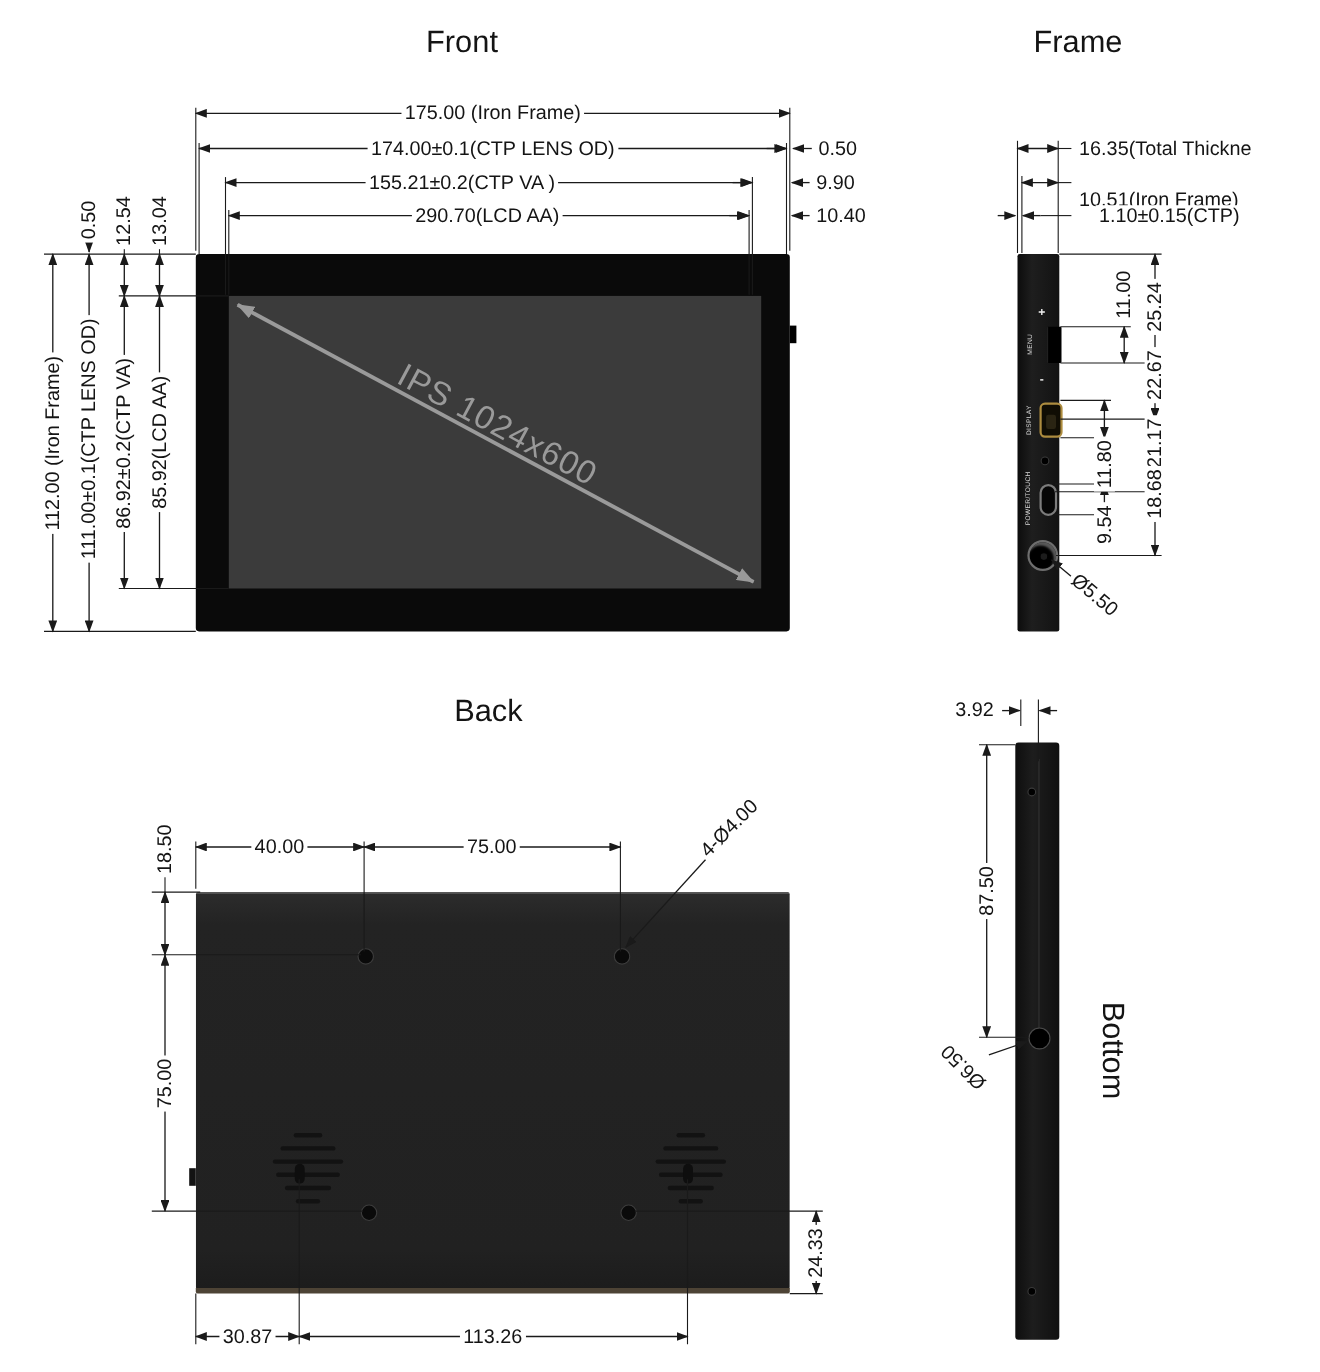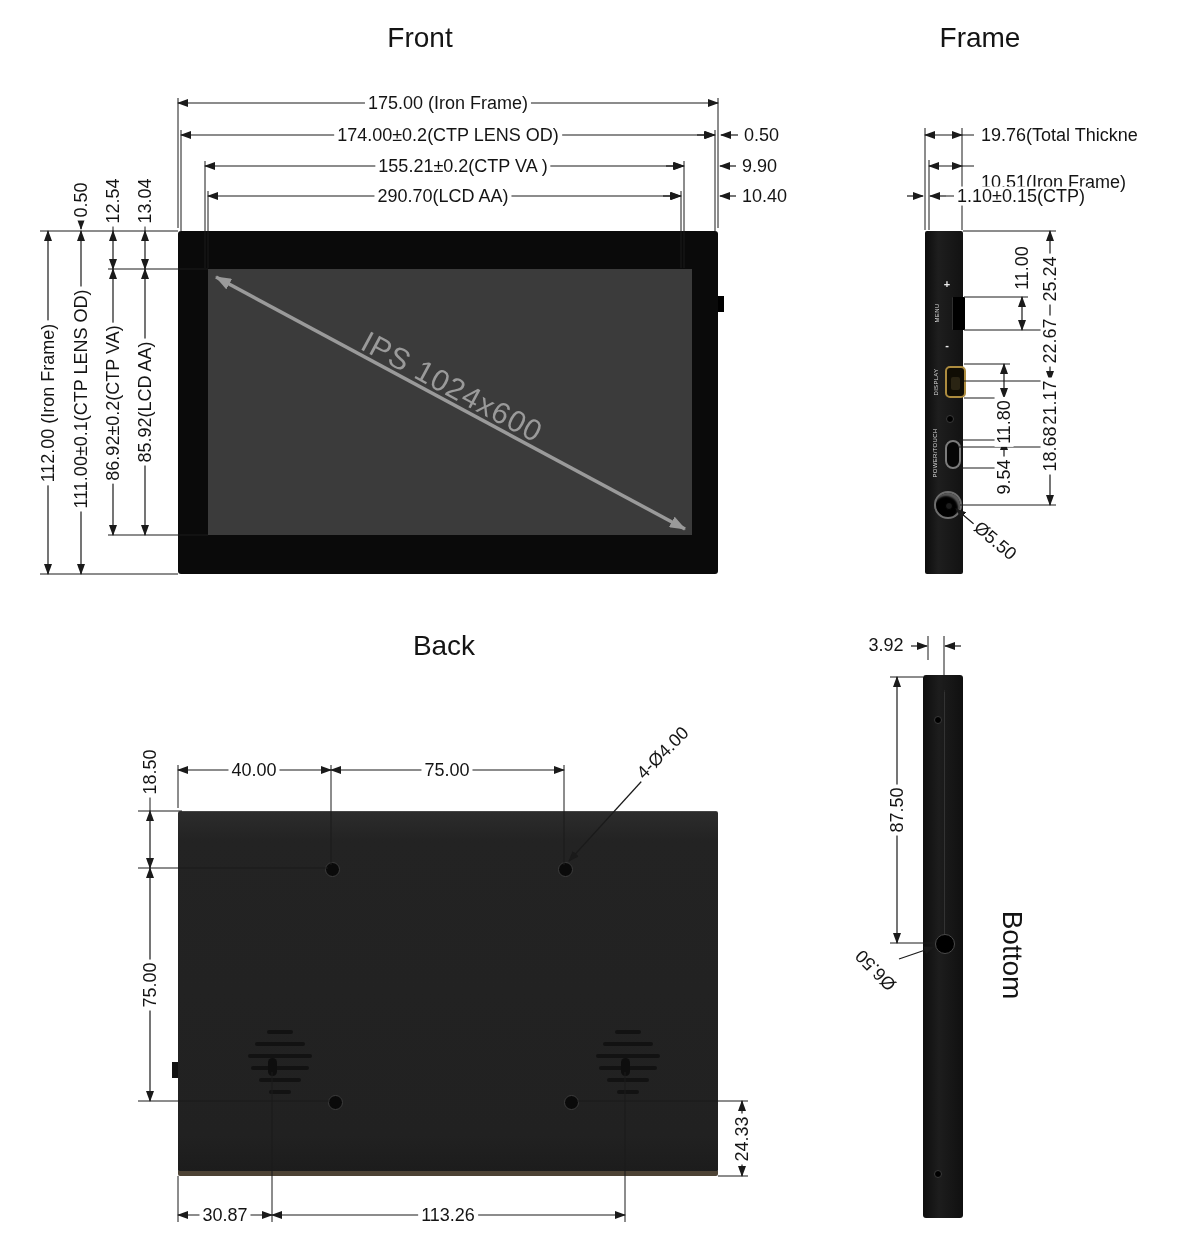--- a/index.html
+++ b/index.html
@@ -224,38 +224,38 @@
       <line class="ae" x1="899" y1="959" x2="934" y2="947"></line>
     </g>
   </svg>
 
   <div class="lab title" style="left:420px;top:38px">Front</div>
   <div class="lab title" style="left:980px;top:38px">Frame</div>
   <div class="lab title" style="left:444px;top:646px">Back</div>
   <div class="lab title r90" style="left:1012px;top:955px">Bottom</div>
 
   <div class="lab" style="left:448px;top:103px">175.00 (Iron Frame)</div>
-  <div class="lab" style="left:448px;top:135px">174.00±0.2(CTP LENS OD)</div>
-  <div class="lab" style="left:463px;top:166px">155.21±0.2(CTP VA )</div>
+  <div class="lab" style="left:448px;top:135px">174.00±0.1(CTP LENS OD)</div>
+  <div class="lab" style="left:420px;top:166px">155.21±0.2(CTP VA )</div>
   <div class="lab" style="left:443px;top:196px">290.70(LCD AA)</div>
   <div class="lab la" style="left:741px;top:135px">0.50</div>
   <div class="lab la" style="left:739px;top:166px">9.90</div>
   <div class="lab la" style="left:739px;top:196px">10.40</div>
 
   <div class="lab vert" style="left:81px;top:200px">0.50</div>
   <div class="lab vert" style="left:113px;top:201px">12.54</div>
   <div class="lab vert" style="left:145px;top:201px">13.04</div>
   <div class="lab vert" style="left:48px;top:403px">112.00 (Iron Frame)</div>
   <div class="lab vert" style="left:81px;top:399px">111.00±0.1(CTP LENS OD)</div>
   <div class="lab vert" style="left:113px;top:403px">86.92±0.2(CTP VA)</div>
   <div class="lab vert" style="left:145px;top:402px">85.92(LCD AA)</div>
 
-  <div class="lab la" style="left:978px;top:135px">19.76(Total Thickne</div>
+  <div class="lab la" style="left:978px;top:135px">16.35(Total Thickne</div>
   <div class="lab la" style="left:978px;top:182px">10.51(Iron Frame)</div>
-  <div class="lab la" style="left:954px;top:196px">1.10±0.15(CTP)</div>
+  <div class="lab la" style="left:996px;top:196px">1.10±0.15(CTP)</div>
 
   <div class="lab vert" style="left:1022px;top:268px">11.00</div>
   <div class="lab vert" style="left:1050px;top:279px">25.24</div>
   <div class="lab vert" style="left:1050px;top:341px">22.67</div>
   <div class="lab vert" style="left:1050px;top:403px">21.17</div>
   <div class="lab vert" style="left:1004px;top:422px">11.80</div>
   <div class="lab vert" style="left:1050px;top:449px">18.68</div>
   <div class="lab vert" style="left:1004px;top:477px">9.54</div>
   <div class="lab r40" style="left:995px;top:541px">Ø5.50</div>
 

